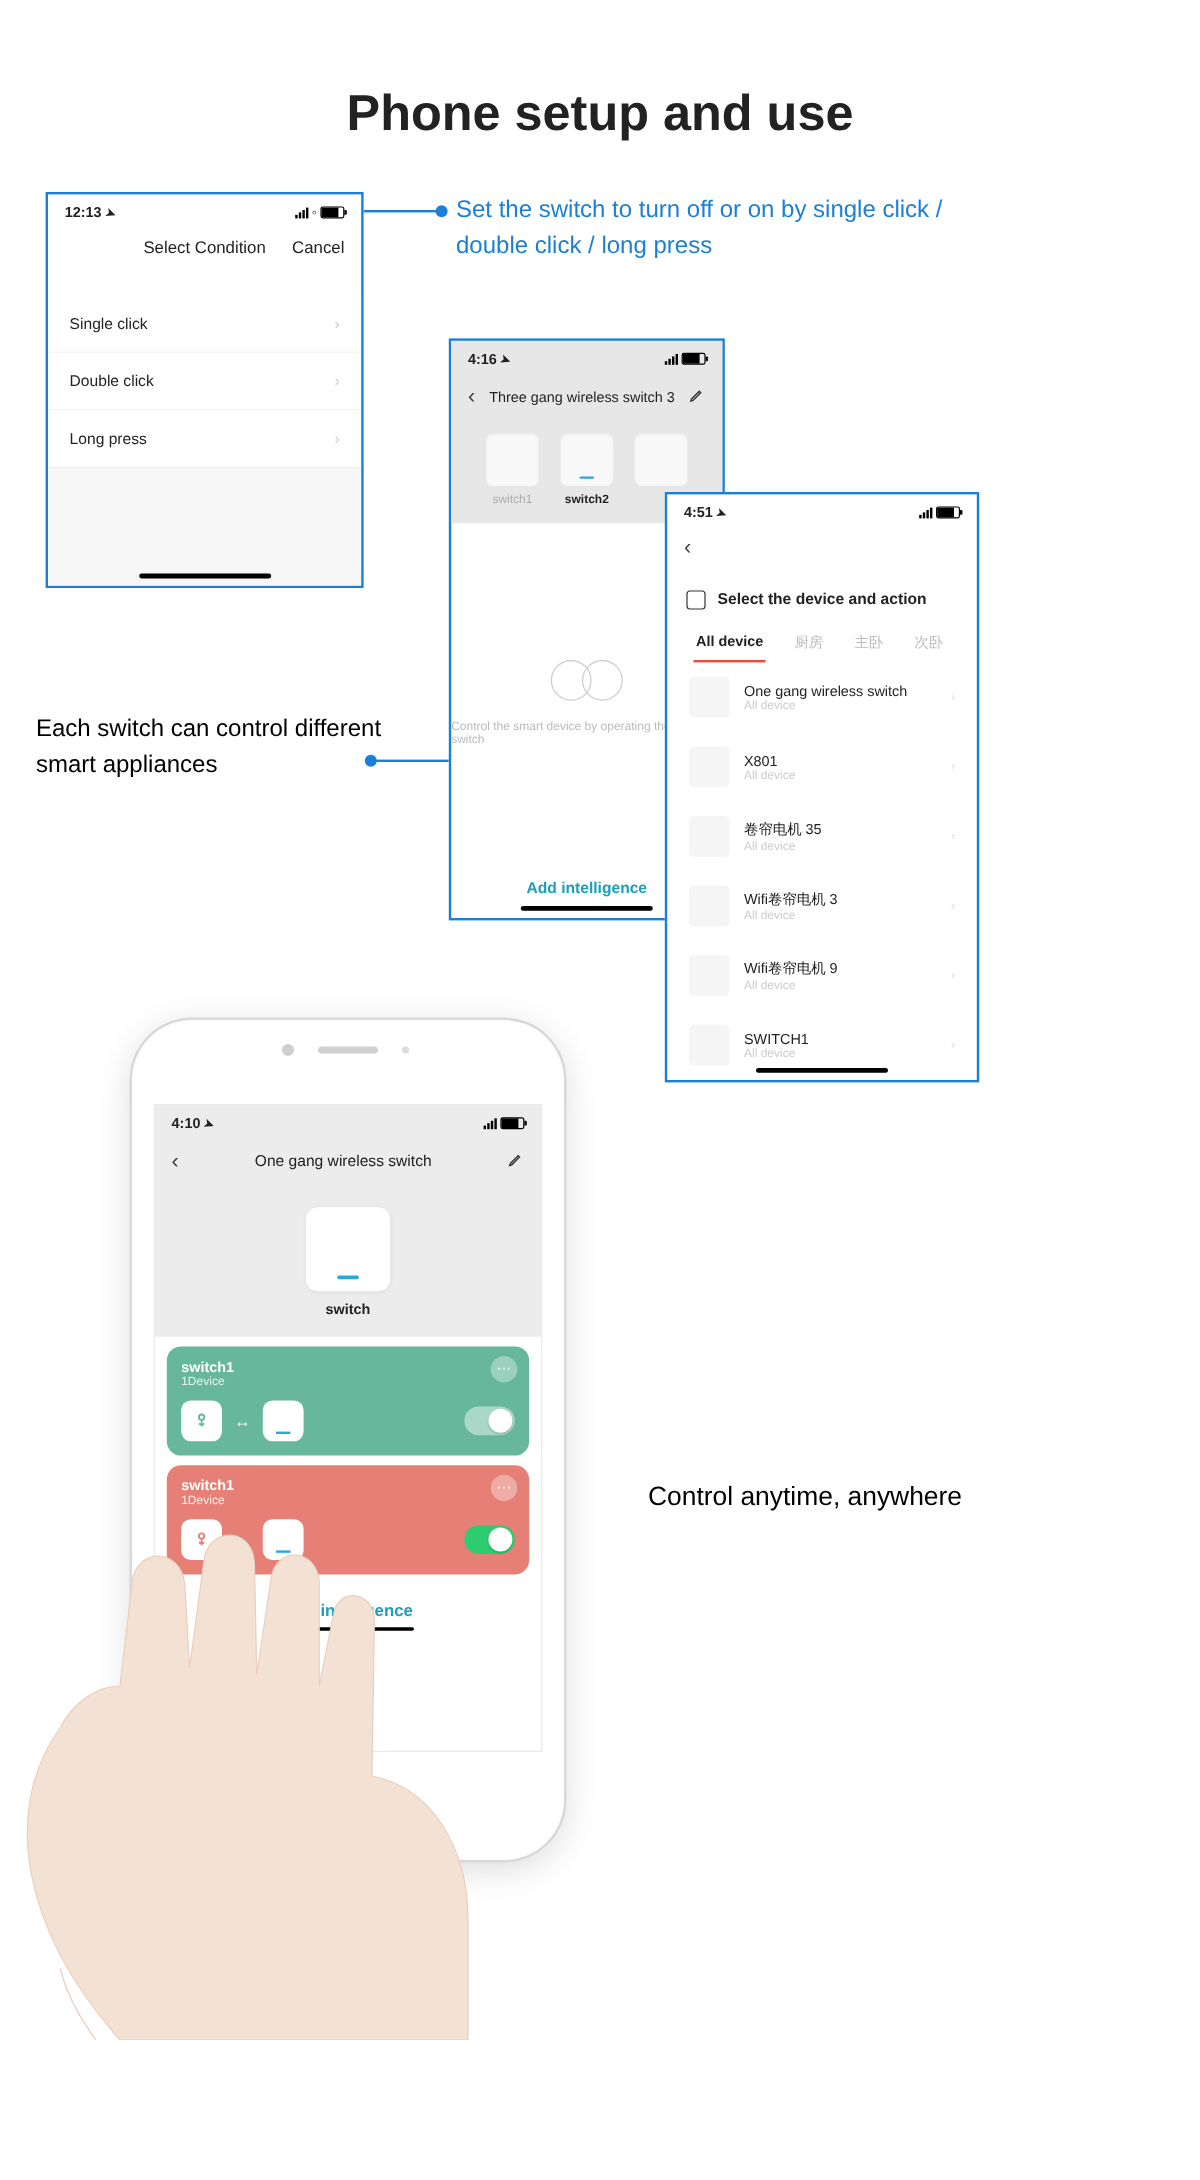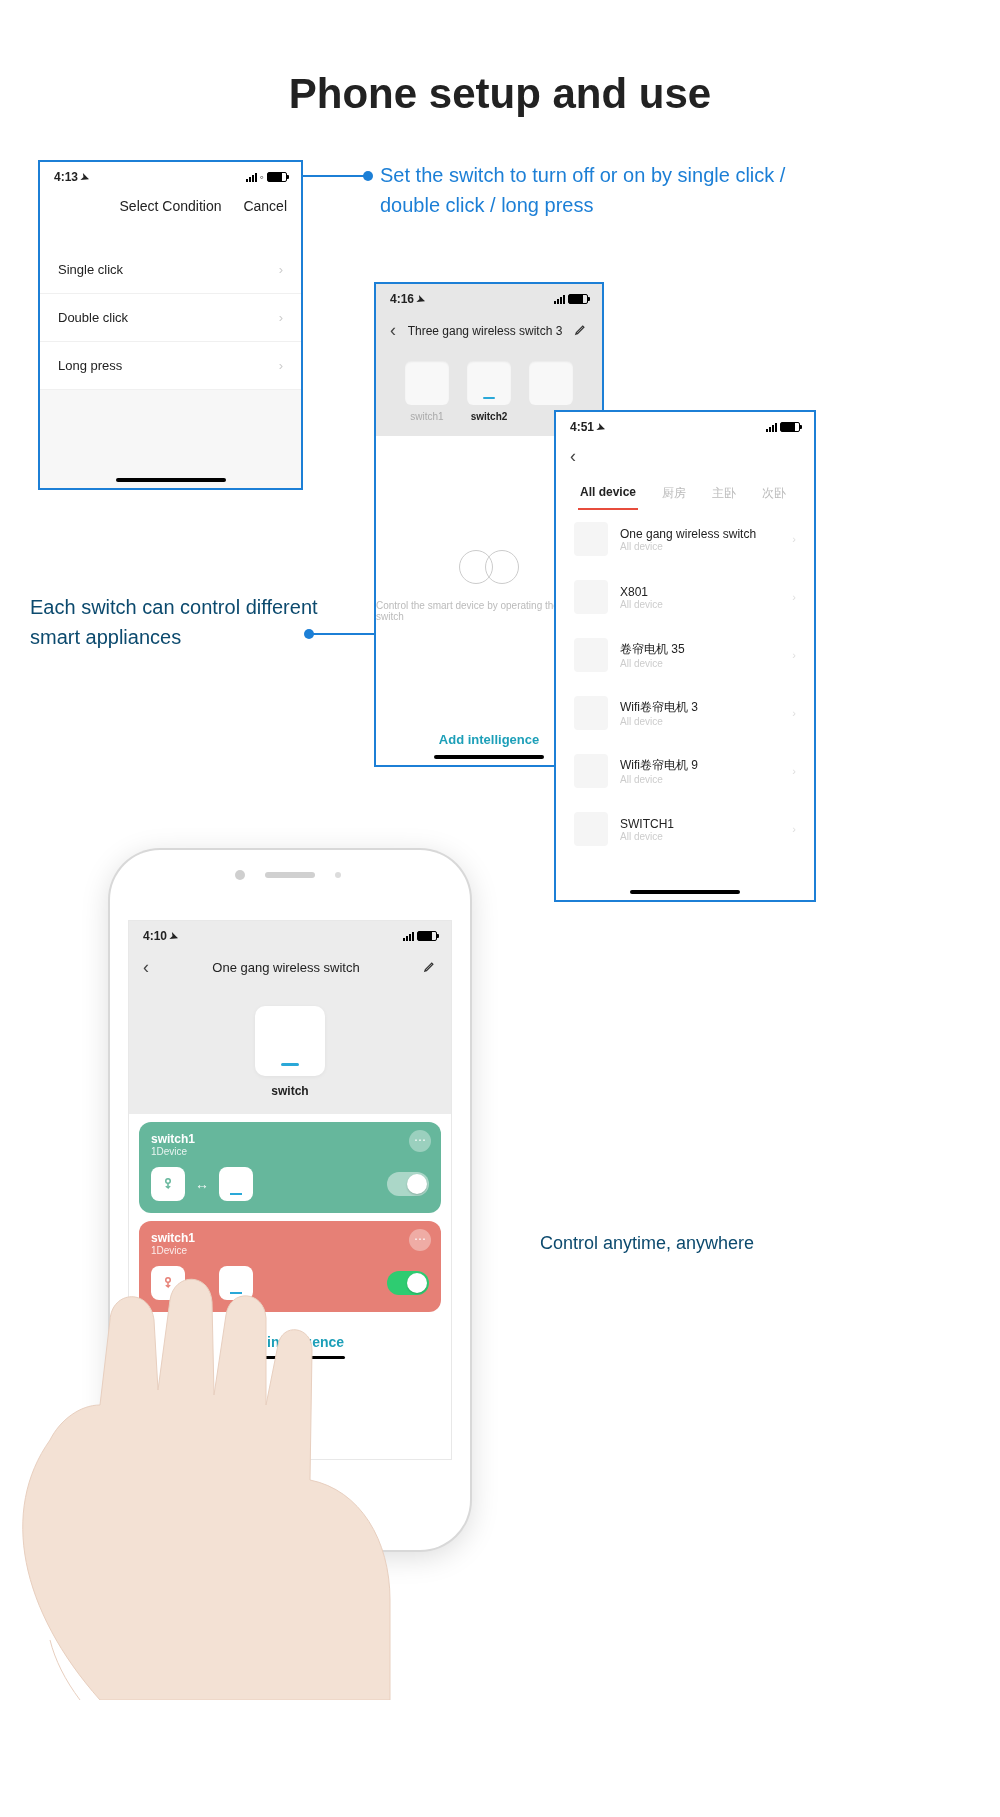--- a/index.html
+++ b/index.html
@@ -6,21 +6,21 @@
   body {
     width: 1000px;
     height: 1817px;
     background: #fff;
     font-family: -apple-system, "Helvetica Neue", Arial, sans-serif;
     position: relative;
     color: #222;
   }
   .title { position:absolute; left:0; right:0; top:70px; text-align:center; font-size:42px; font-weight:800; }
   .caption { position:absolute; font-size:20px; color:#1c7fd6; line-height:1.5; }
-  .caption.dark { color:#0c4a6e; }
+  .caption.dark { color:#000000; }
   .dot { width:10px; height:10px; border-radius:50%; background:#1c7fd6; display:inline-block; }
   .hline { position:absolute; height:2px; background:#1c7fd6; }
 
   .phoneframe {
     position:absolute; border:2px solid #1c7fd6; background:#fff; overflow:hidden;
   }
   .statusbar { display:flex; justify-content:space-between; align-items:center; padding:8px 14px 4px; font-size:12px; font-weight:600; }
   .statusbar .right { display:flex; gap:3px; align-items:center; }
   .sigbars { display:inline-flex; gap:1px; align-items:flex-end; }
   .sigbars i { width:2px; background:#000; display:block; }
@@ -115,21 +115,21 @@
 <body>
 
 <div class="title">Phone setup and use</div>
 
 <div class="hline" style="left:303px; top:175px; width:63px;"></div>
 <span class="dot" style="position:absolute; left:363px; top:171px;"></span>
 <div class="caption" style="left:380px; top:160px; width:420px;">Set the switch to turn off or on  by single click / double click / long press</div>
 
 <div id="s1" class="phoneframe" style="left:38px; top:160px; width:265px; height:330px;">
   <div class="statusbar">
-    <span><span>4:13</span> <span class="loc-ic">➤</span></span>
+    <span><span>12:13</span> <span class="loc-ic">➤</span></span>
     <span class="right">
       <span class="sigbars">
           <i style="height:3px"></i>
           <i style="height:5px"></i>
           <i style="height:7px"></i>
           <i style="height:9px"></i>
         </span>
       <span>◦</span>
       <span class="batt">
           <i></i>
@@ -221,20 +221,24 @@
           <i style="height:5px"></i>
           <i style="height:7px"></i>
           <i style="height:9px"></i>
         </span>
       <span class="batt">
           <i></i>
         </span>
     </span>
   </div>
   <div class="hdr3"><span class="back-chev">‹</span></div>
+  <div class="selhdr">
+      <span class="ic"></span>
+      <span>Select the device and action</span>
+    </div>
   <div class="tabsrow">
     <span class="active">All device</span>
     <span>厨房</span>
     <span>主卧</span>
     <span>次卧</span>
   </div>
   <div id="devlist">
       <div class="devrow">
         <div class="devthumb"></div>
         <div class="devinfo">
@@ -365,13 +369,13 @@
   <div class="homebtn"></div>
 </div>
 
 <div class="hand" style="left:-40px; top:1180px;">
 <svg viewBox="0 0 480 520">
   <path d="M140 520 C 60 430, 40 330, 90 260 C 100 240, 120 225, 140 225 L 150 140 C 152 110, 190 108, 194 140 L 198 210 L 210 120 C 214 92, 250 92, 252 122 L 254 215 L 266 135 C 270 108, 304 110, 306 138 L 306 225 L 318 165 C 322 142, 352 146, 352 170 L 350 300 C 400 310, 430 360, 430 420 L 430 520 Z" fill="#f3e1d4" stroke="#e8cfbf" stroke-width="1"></path>
   <path d="M120 520 C 105 500, 95 480, 90 460" fill="none" stroke="#e8cfbf"></path>
 </svg>
 </div>
 
-<div class="caption dark" style="left:540px; top:1230px; font-size:18px;">Control anytime, anywhere</div>
+<div class="caption dark" style="left:540px; top:1230px; font-size:22px;">Control anytime, anywhere</div>
 
 </body></html>

